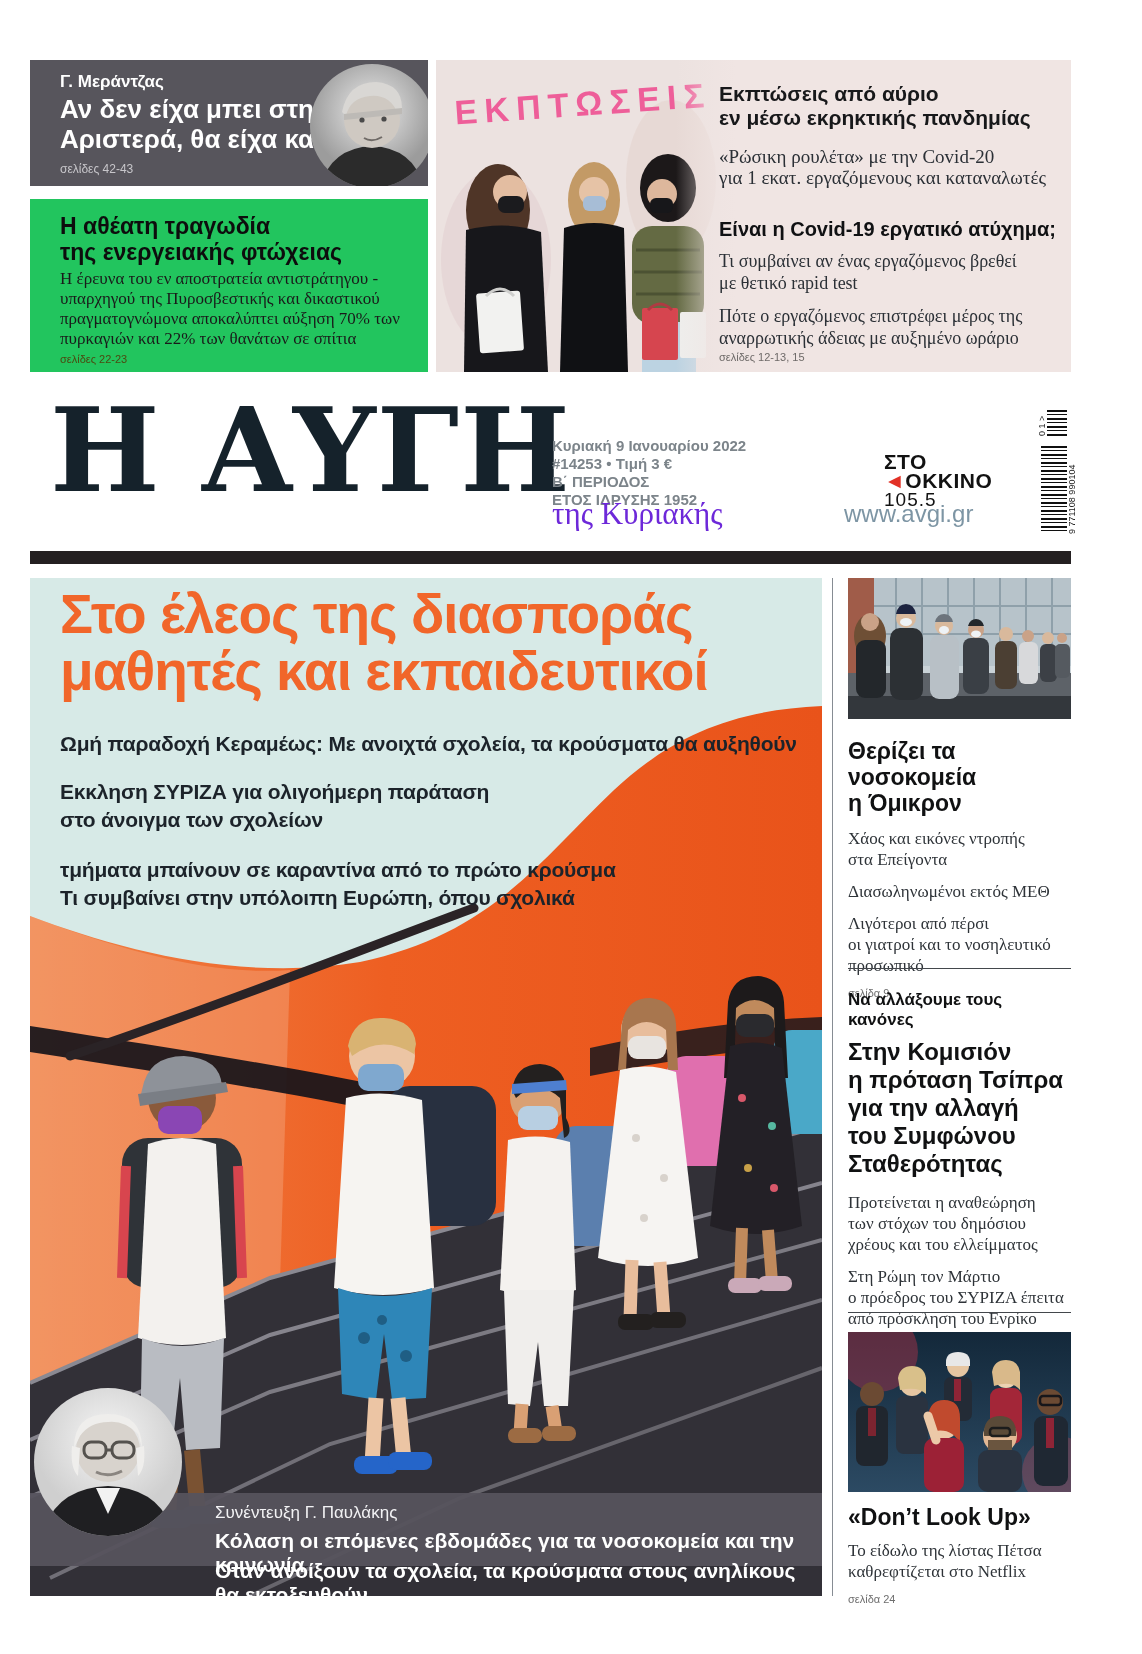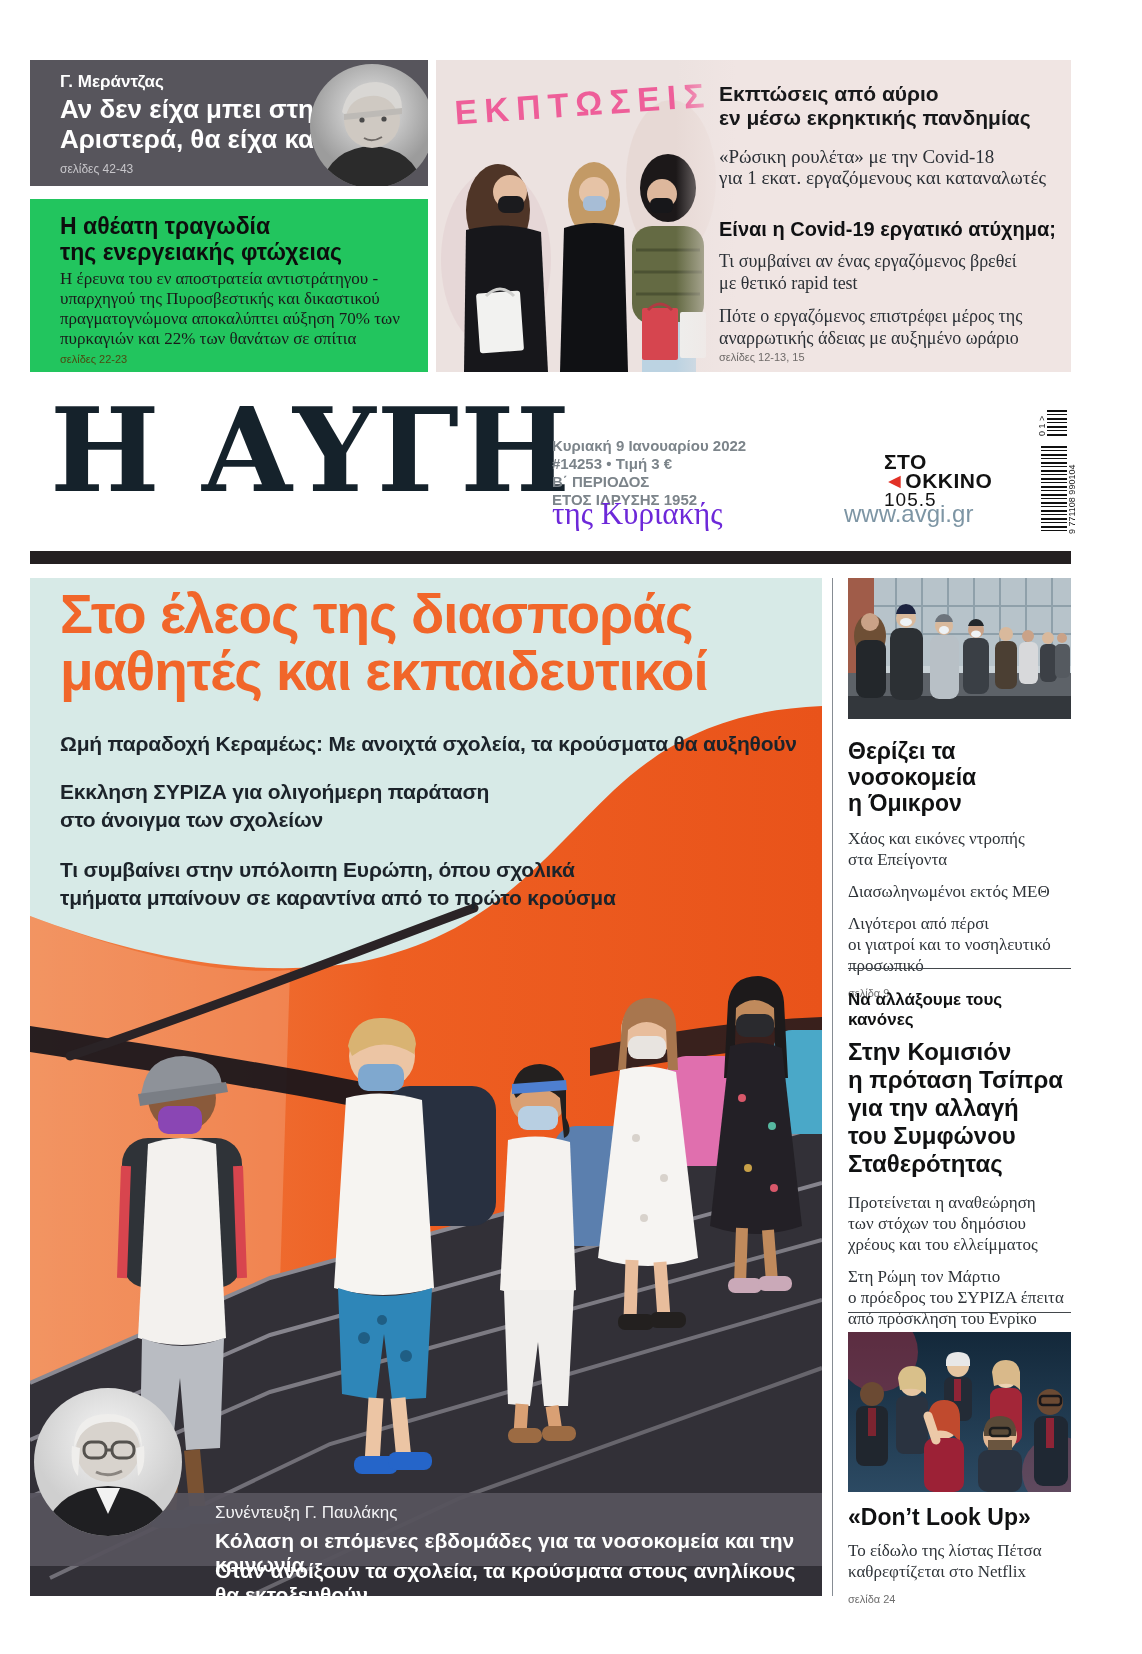--- a/index.html
+++ b/index.html
@@ -137,21 +137,21 @@
       <rect x="206" y="248" width="36" height="52" rx="2" fill="#d6454f"></rect>
       <path d="M212,250 q12,-12 24,0" stroke="#b03a42" stroke-width="3" fill="none"></path>
       <rect x="244" y="252" width="26" height="46" rx="2" fill="#eeeeec"></rect>
       <rect x="240" y="0" width="60" height="312" fill="url(#fadeR)"></rect>
     </svg>
     <div class="abs hl">
       <div>Εκπτώσεις από αύριο</div>
       <div>εν μέσω εκρηκτικής πανδημίας</div>
     </div>
     <div class="abs deck">
-      <div>«Ρώσικη ρουλέτα» με την Covid-18</div>
+      <div>«Ρώσικη ρουλέτα» με την Covid-20</div>
       <div>για 1 εκατ. εργαζόμενους και καταναλωτές</div>
     </div>
     <div class="abs sub">Είναι η Covid-19 εργατικό ατύχημα;</div>
     <div class="abs para" style="left:283px;top:190px;">
       <div>Τι συμβαίνει αν ένας εργαζόμενος βρεθεί</div>
       <div>με θετικό rapid test</div>
     </div>
     <div class="abs para" style="left:283px;top:245px;">
       <div>Πότε ο εργαζόμενος επιστρέφει μέρος της</div>
       <div>αναρρωτικής άδειας με αυξημένο ωράριο</div>
@@ -286,22 +286,22 @@
     <div class="abs hl">
       <div>Στο έλεος της διασποράς</div>
       <div>μαθητές και εκπαιδευτικοί</div>
     </div>
     <div class="abs sh" style="top:152px;">Ωμή παραδοχή Κεραμέως: Με ανοιχτά σχολεία, τα κρούσματα θα αυξηθούν</div>
     <div class="abs sh" style="top:200px;">
       <div>Εκκληση ΣΥΡΙΖΑ για ολιγοήμερη παράταση</div>
       <div>στο άνοιγμα των σχολείων</div>
     </div>
     <div class="abs sh" style="top:278px;">
+      <div>τμήματα μπαίνουν σε καραντίνα από το πρώτο κρούσμα</div>
       <div>Τι συμβαίνει στην υπόλοιπη Ευρώπη, όπου σχολικά</div>
-      <div>τμήματα μπαίνουν σε καραντίνα από το πρώτο κρούσμα</div>
     </div>
     <div class="abs capband">
       <div class="abs kicker">Συνέντευξη Γ. Παυλάκης</div>
       <div class="abs l1">Κόλαση οι επόμενες εβδομάδες για τα νοσοκομεία και την κοινωνία</div>
       <div class="abs l2">Οταν ανοίξουν τα σχολεία, τα κρούσματα στους ανηλίκους θα εκτοξευθούν</div>
     </div>
     <div class="abs circ" style="left:4px;top:810px;width:148px;height:148px;">
       <svg width="148" height="148" viewBox="0 0 148 148">
         <defs>
             <radialGradient id="pg2" cx="50%" cy="35%">

